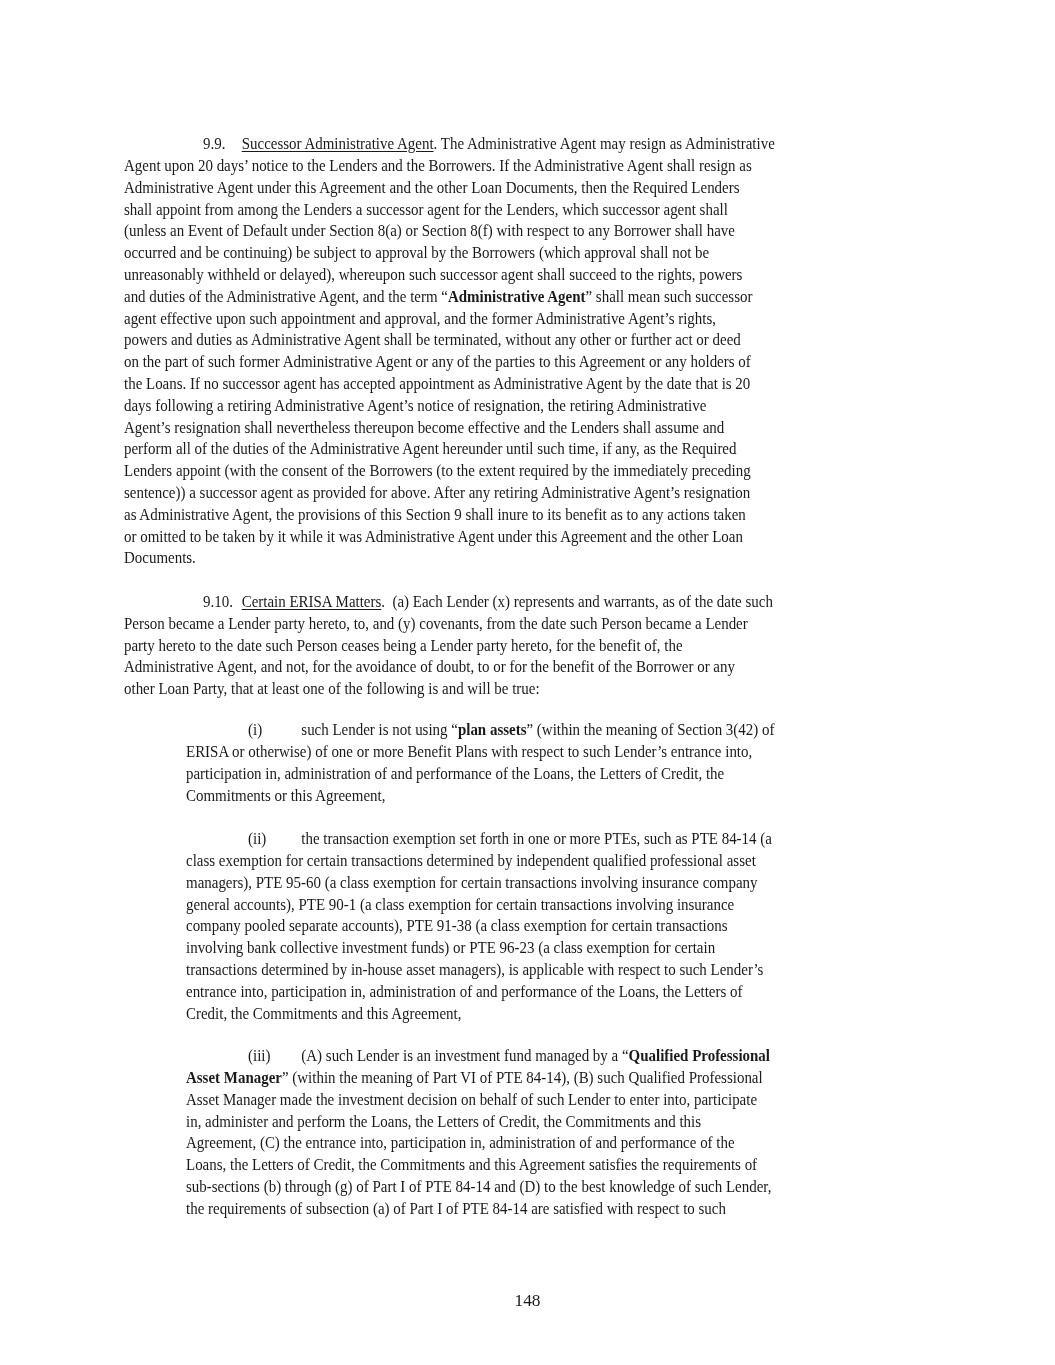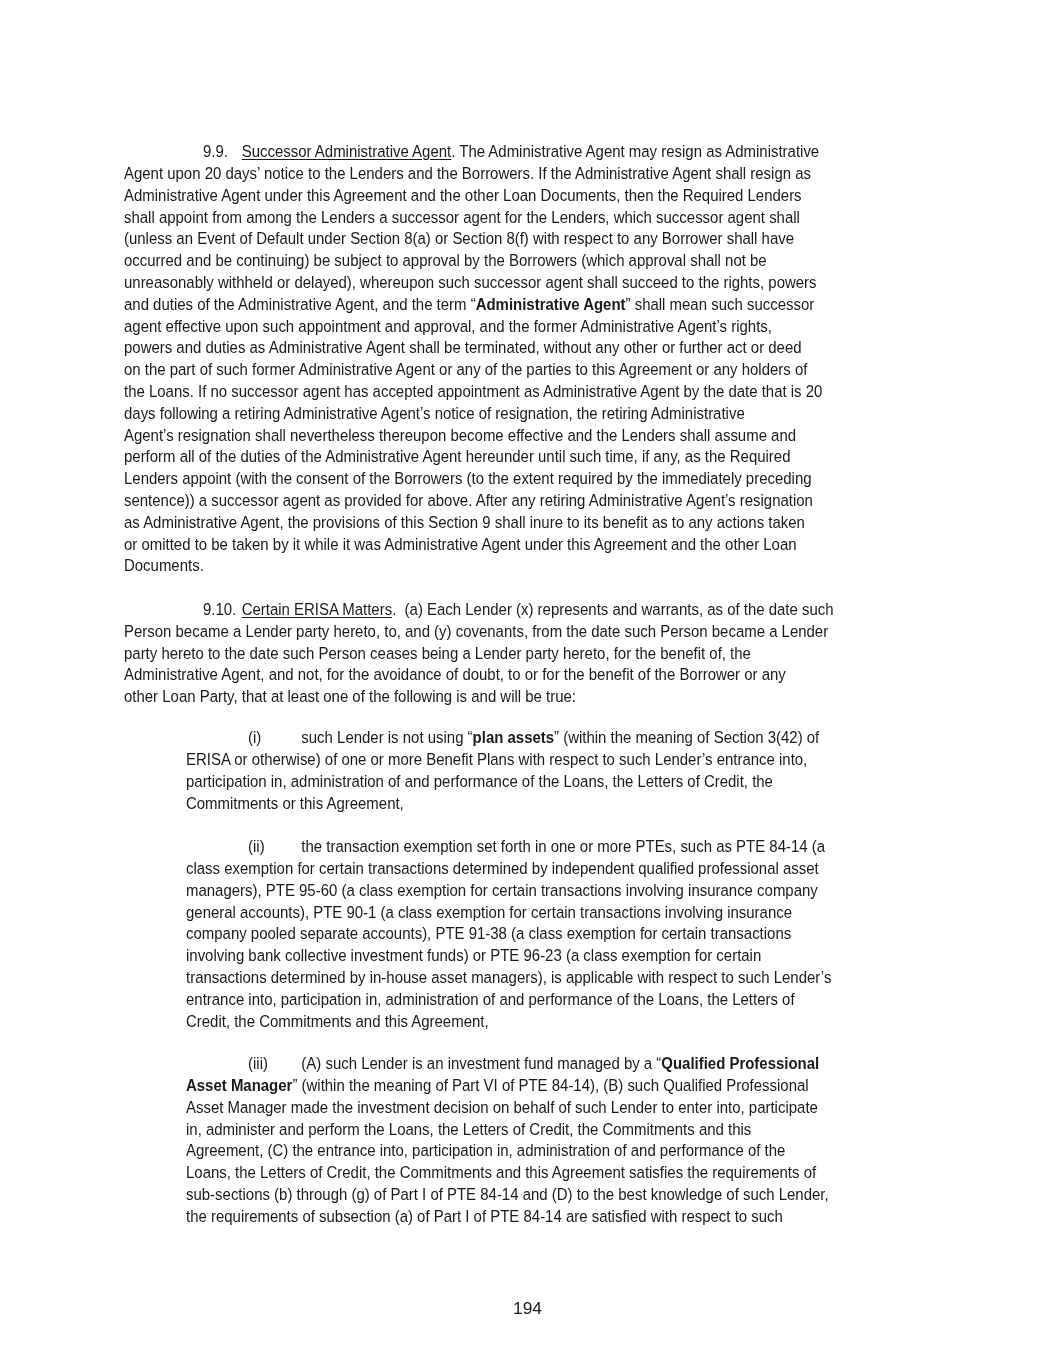--- a/index.html
+++ b/index.html
@@ -1,19 +1,19 @@
 <!DOCTYPE html>
 <html><head>
 <meta charset="utf-8">
 <style>
   html, body { margin: 0; padding: 0; background: #ffffff; }
   body { width: 1055px; height: 1365px; position: relative; overflow: hidden; }
   .page {
-    position: absolute; left: 0; top: 16px; width: 1055px; height: 989px;
-    font-family: Liberation Sans, sans-serif;
+    position: absolute; left: 0; top: 8px; width: 1055px; height: 989px;
+    font-family: Liberation Serif, serif;
     color: #1a1a1a; font-size: 17.4px;
   }
   .line {
     position: absolute; white-space: nowrap; line-height: 21.8px; height: 21.8px;
     transform-origin: left top;
   }
   .u { text-decoration: underline; text-underline-offset: 2px; }
   b { font-weight: bold; }
   .num { display: inline-block; }
   .pagenum { position: absolute; left: 0; width: 1055px; text-align: center; top: 1282px; font-size: 17.4px; }
@@ -91,14 +91,14 @@
       </div>
       <div class="line" style="left: 186px; top: 1081px; transform: scaleX(0.86);">Asset Manager made the investment decision on behalf of such Lender to enter into, participate</div>
       <div class="line" style="left: 186px; top: 1103px; transform: scaleX(0.86);">in, administer and perform the Loans, the Letters of Credit, the Commitments and this</div>
       <div class="line" style="left: 186px; top: 1124px; transform: scaleX(0.86);">Agreement, (C) the entrance into, participation in, administration of and performance of the</div>
       <div class="line" style="left: 186px; top: 1146px; transform: scaleX(0.86);">Loans, the Letters of Credit, the Commitments and this Agreement satisfies the requirements of</div>
       <div class="line" style="left: 186px; top: 1168px; transform: scaleX(0.86);">sub-sections (b) through (g) of Part I of PTE 84-14 and (D) to the best knowledge of such Lender,</div>
       <div class="line" style="left: 186px; top: 1190px; transform: scaleX(0.86);">the requirements of subsection (a) of Part I of PTE 84-14 are satisfied with respect to such</div>
     </div>
   </div>
 
-  <div class="pagenum">194</div>
+  <div class="pagenum">148</div>
 </div>
 
 </body></html>

